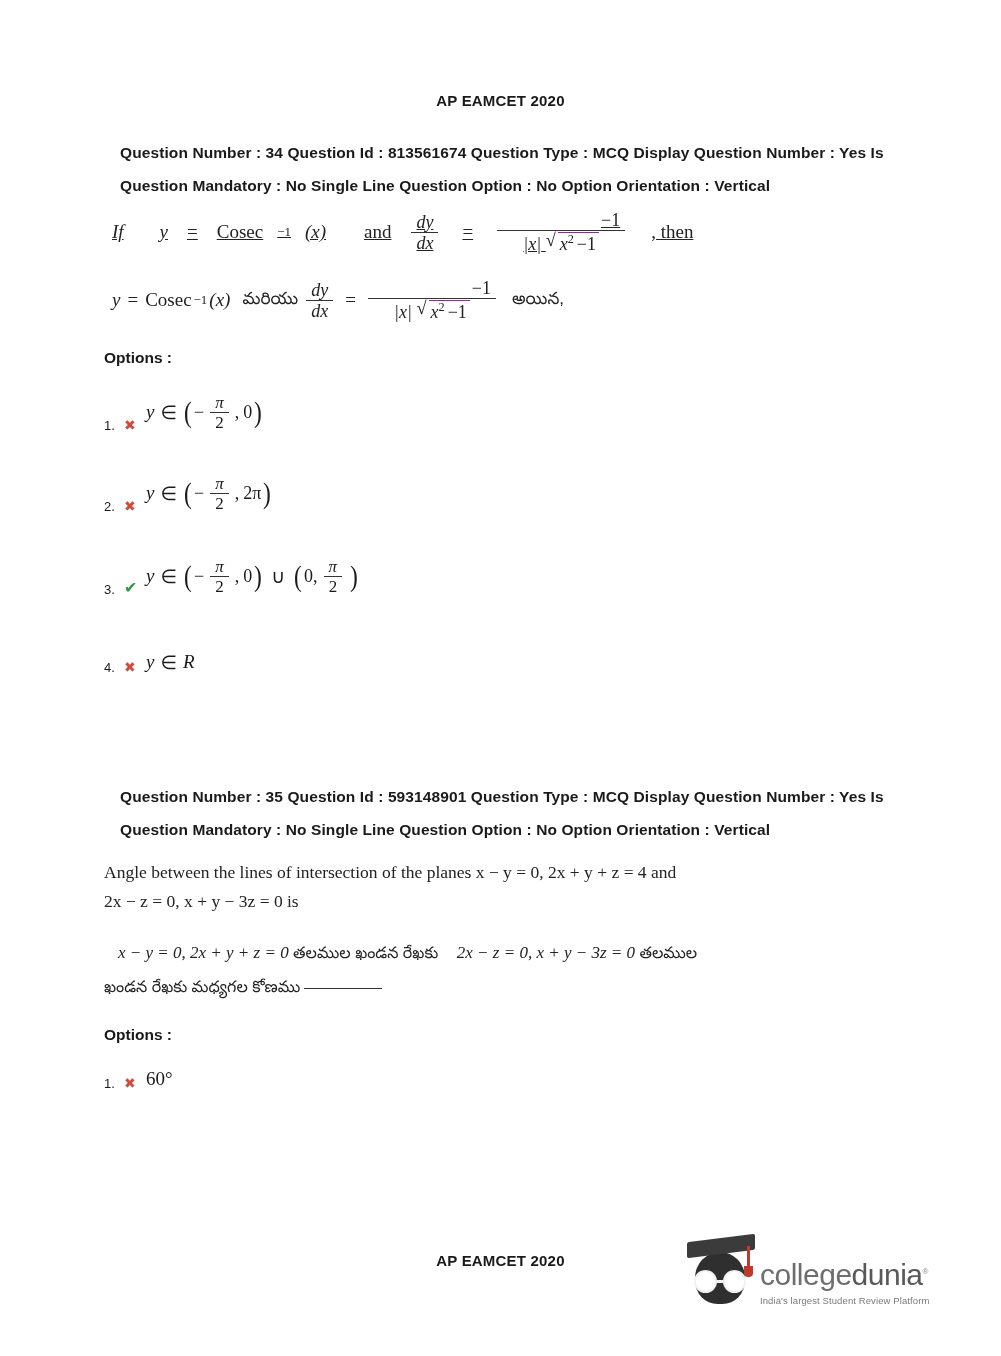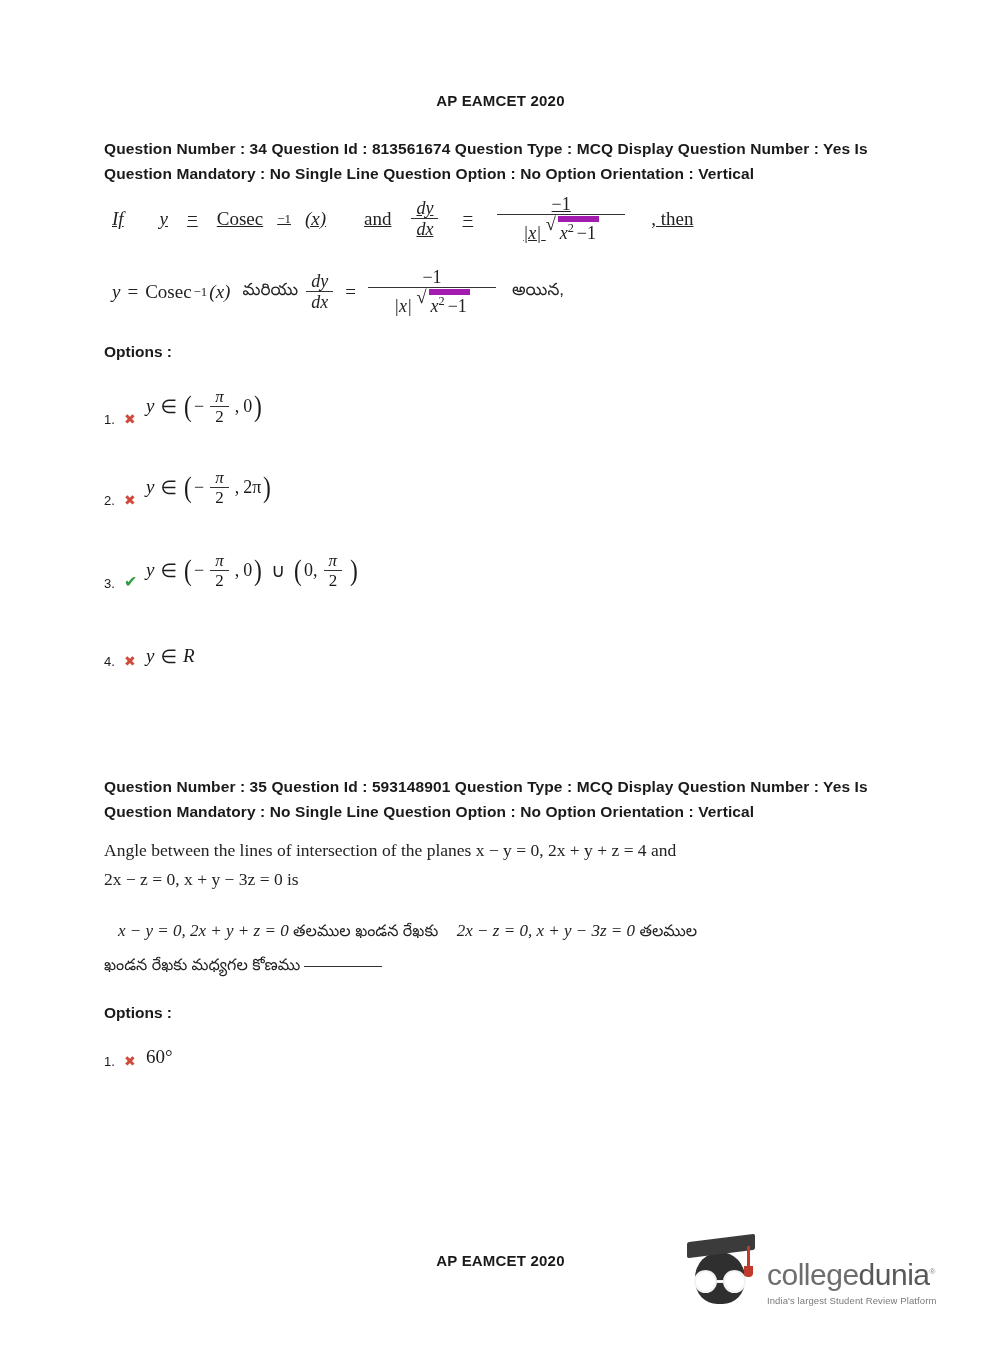--- a/index.html
+++ b/index.html
@@ -36,23 +36,24 @@
   .content {
     position: absolute;
     left: 104px;
     right: 90px;
     top: 136px;
   }
 
   .qmeta {
     font-size: 15.5px;
     font-weight: 700;
-    line-height: 25px;
+    line-height: 33px;
     color: #1a1a1a;
     letter-spacing: 0.1px;
+    margin-left: 16px;
   }
 
   .math-block {
     font-family: "Liberation Serif", serif;
     color: #222;
   }
 
   .eq-en {
     margin-top: 8px;
     margin-left: 8px;
@@ -74,21 +75,21 @@
   }
   .te {
     font-family: "Liberation Sans", sans-serif;
     font-size: 17px;
   }
   .ital { font-style: italic; }
 
   .frac {
     display: inline-flex;
     flex-direction: column;
-    align-items: center;
+    align-items: flex-end;
     vertical-align: middle;
     margin: 0 6px;
     font-size: 17px;
     line-height: 1.12;
   }
   .frac .num { padding: 0 5px; }
   .frac .den { padding: 0 5px; border-top: 1px solid #333; }
   .frac.big { font-size: 18px; }
   .frac .den.wide { min-width: 118px; text-align: center; }
 
@@ -101,21 +102,21 @@
     padding-top: 1px;
   }
   .sqrt::before {
     content: "\221A";
     position: absolute;
     left: 0;
     top: -1px;
     font-size: 1.02em;
   }
   .sqrt > .rad {
-    border-top: 6px solid #a21caf;
+    border-top: 1px solid #a21caf;
     padding: 0 3px 0 2px;
     display: inline-block;
   }
 
   .options-label {
     margin-top: 26px;
     font-size: 15.5px;
     font-weight: 700;
   }
 
@@ -200,21 +201,21 @@
   .logo {
     position: absolute;
     right: 48px;
     top: 1236px;
     width: 270px;
     height: 82px;
   }
   .logo-grad {
     display: flex;
     align-items: flex-end;
-    gap: 8px;
+    gap: 1px;
   }
   .cap-wrap { position: relative; width: 76px; height: 74px; }
   .cap-board {
     position: absolute;
     left: 4px; top: 2px;
     width: 68px; height: 16px;
     background: #3b3b3b;
     transform: skewY(-7deg);
     border-radius: 2px;
   }

